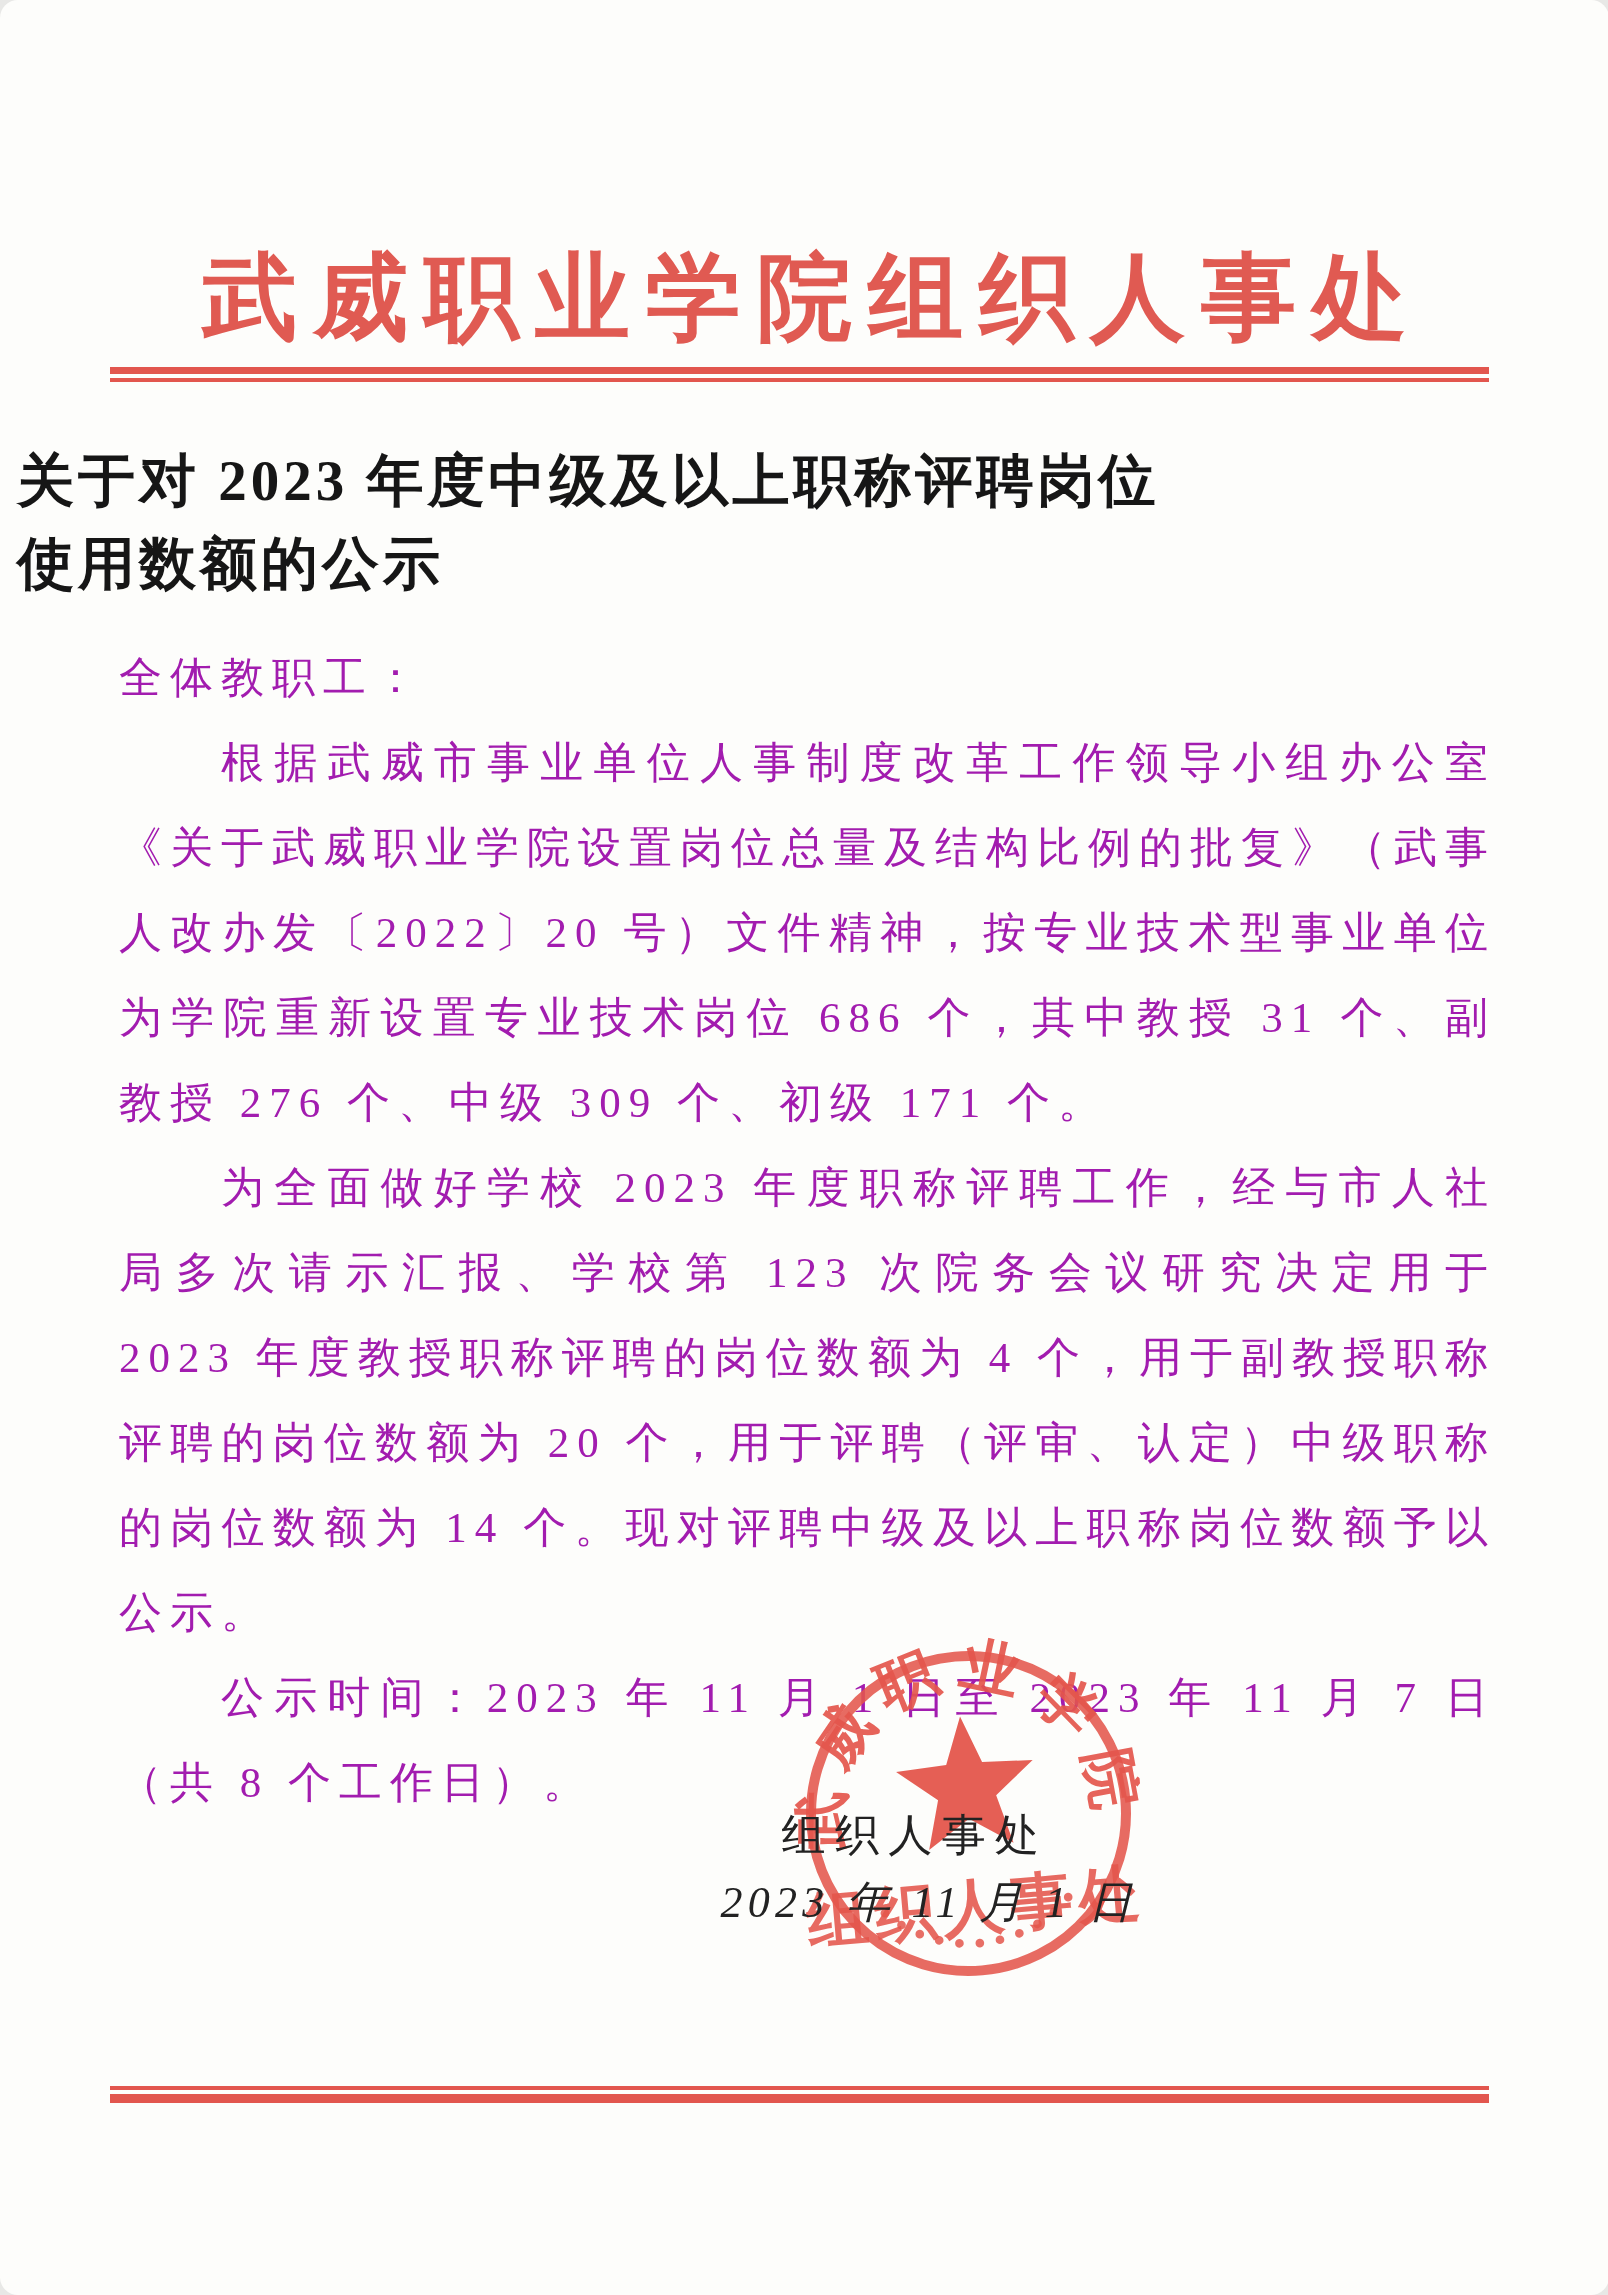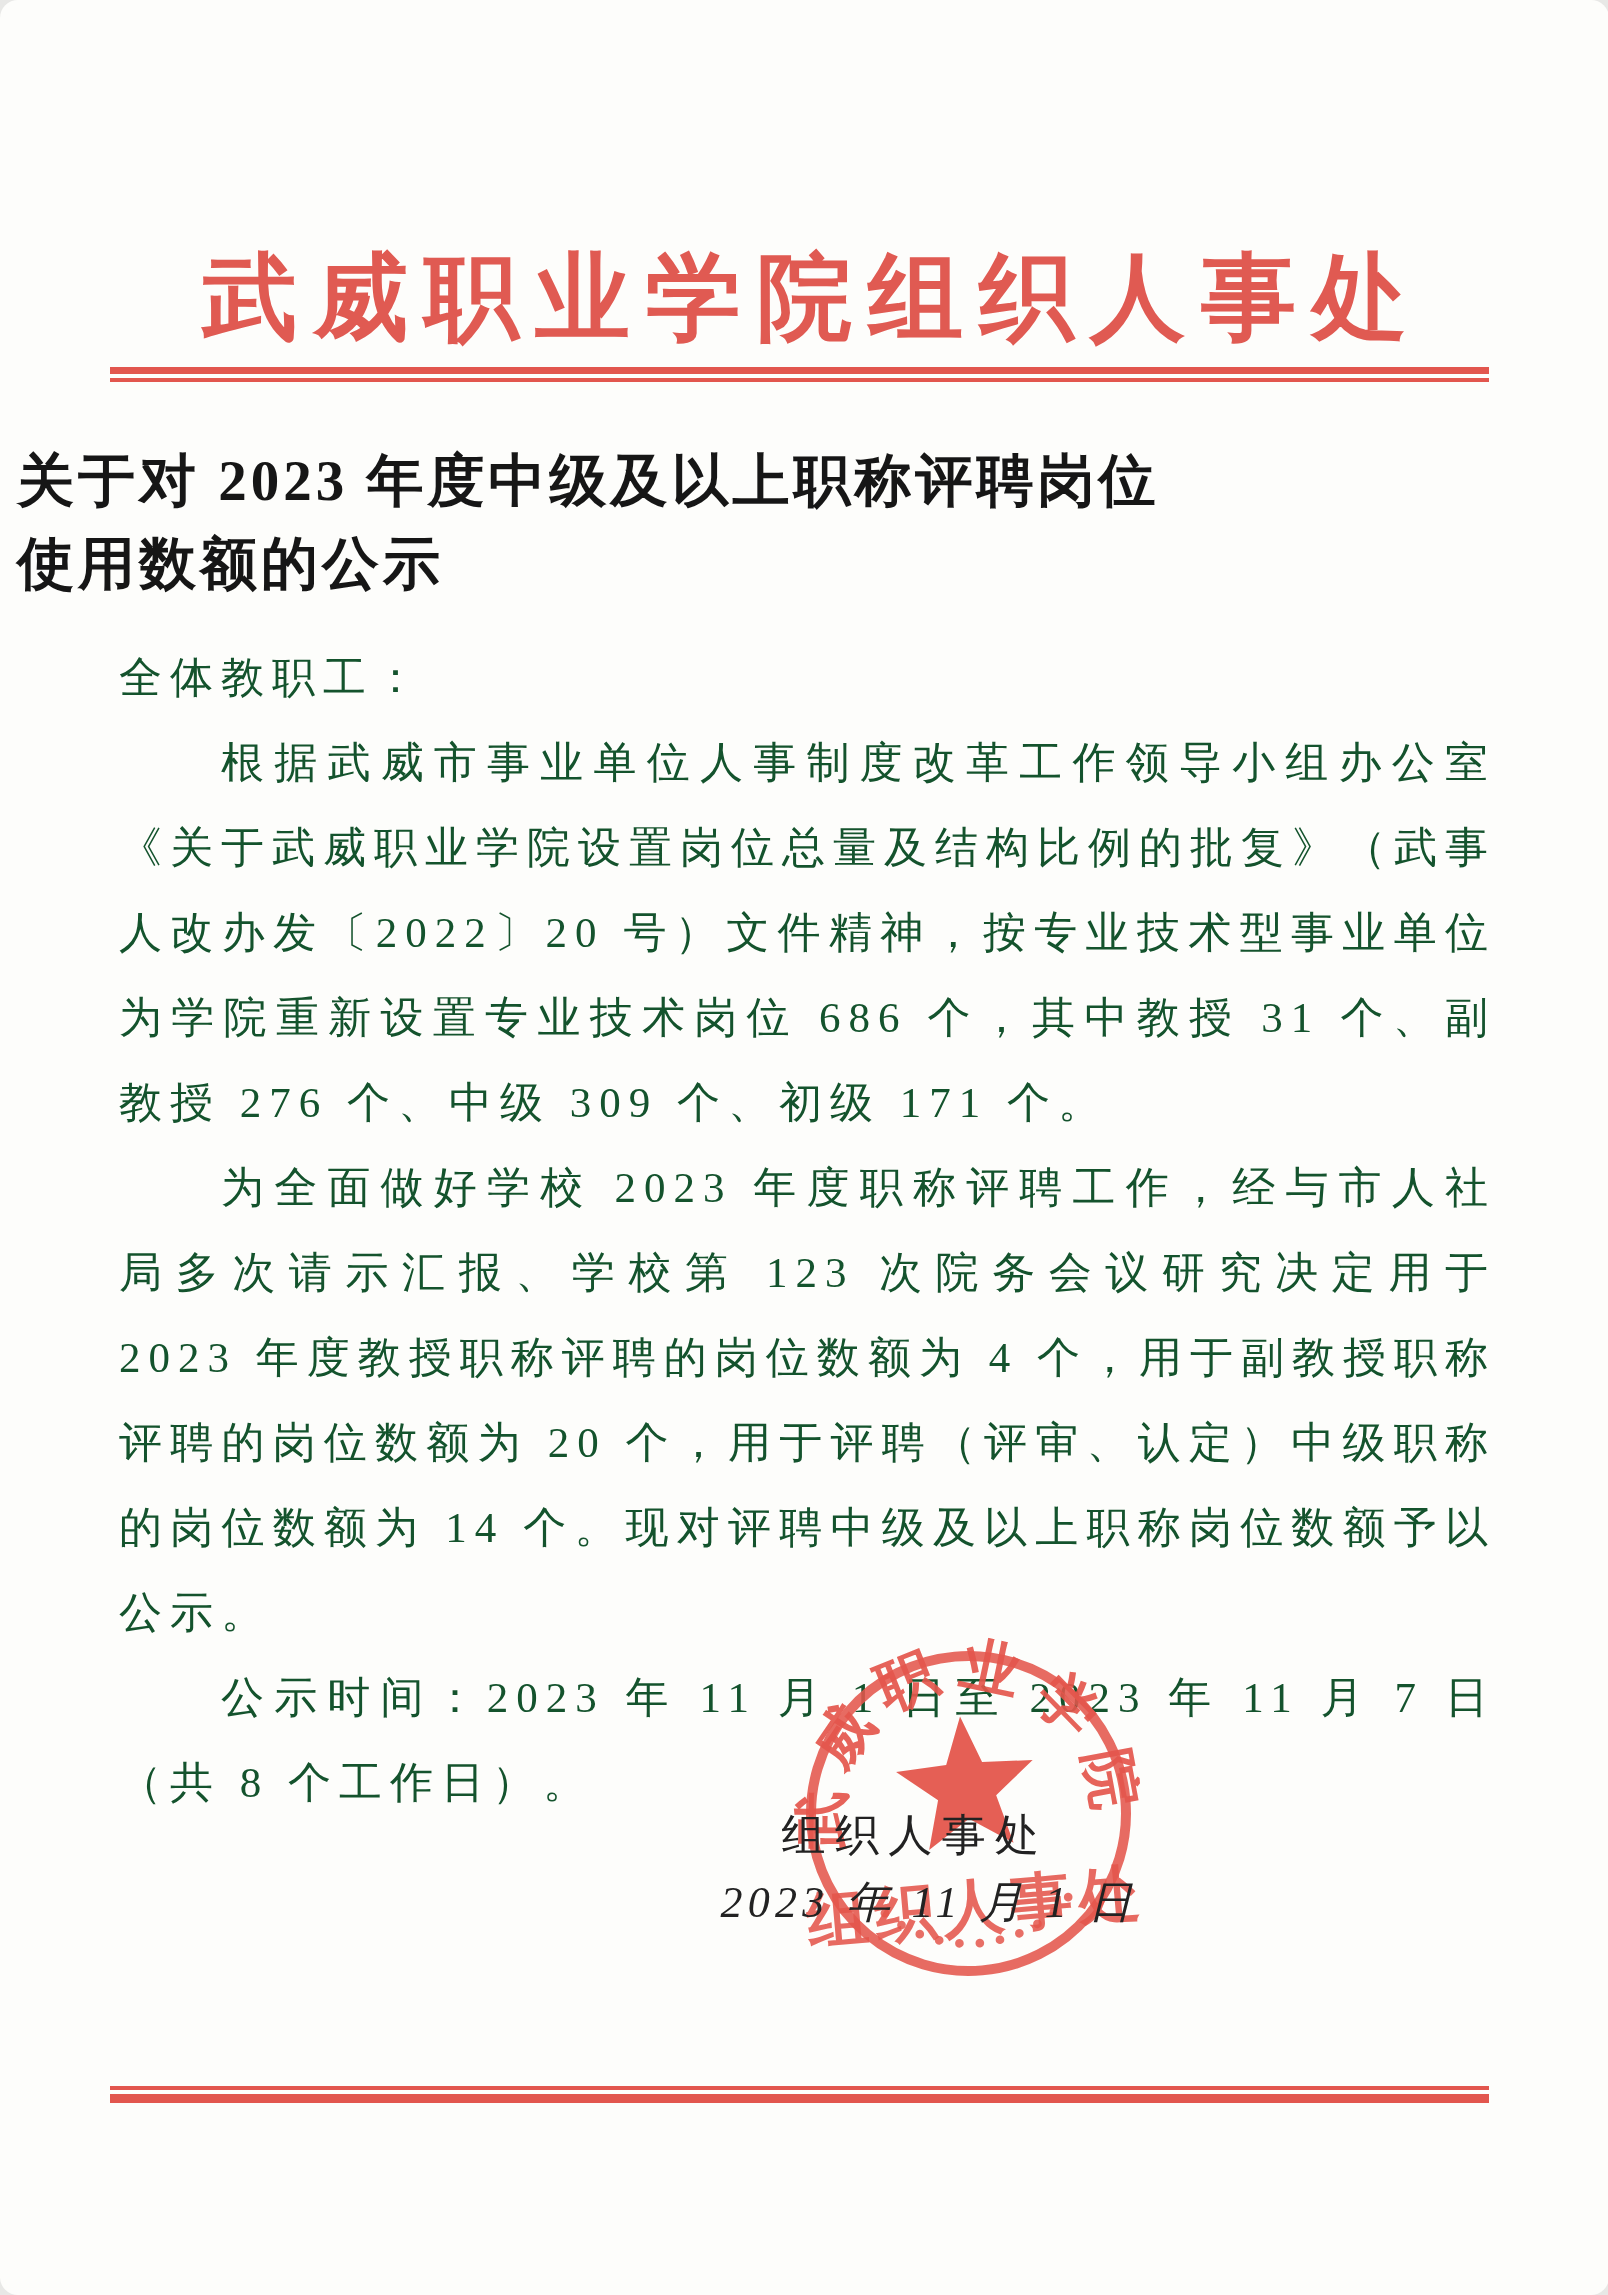--- a/index.html
+++ b/index.html
@@ -33,21 +33,21 @@
   
   .title{
     position:absolute;top:439px;left:17px;width:100%;
     text-align:left;color:#161616;
     font-weight:700;font-size:57px;line-height:83px;
     letter-spacing:4px;
   }
   
   .body{
     position:absolute;top:635px;left:119px;width:1377px;
-    color:#14532d;
+    color:#a21caf;
     font-size:43px;line-height:85px;letter-spacing:8px;
     text-align:justify;text-align-last:left;
     line-break:strict;
   }
   .body p{margin:0;padding:0;}
   .body p.para{text-indent:102px;}
   
   .seal{
     position:absolute;left:795px;top:1640px;width:347px;height:347px;
     z-index:1;

